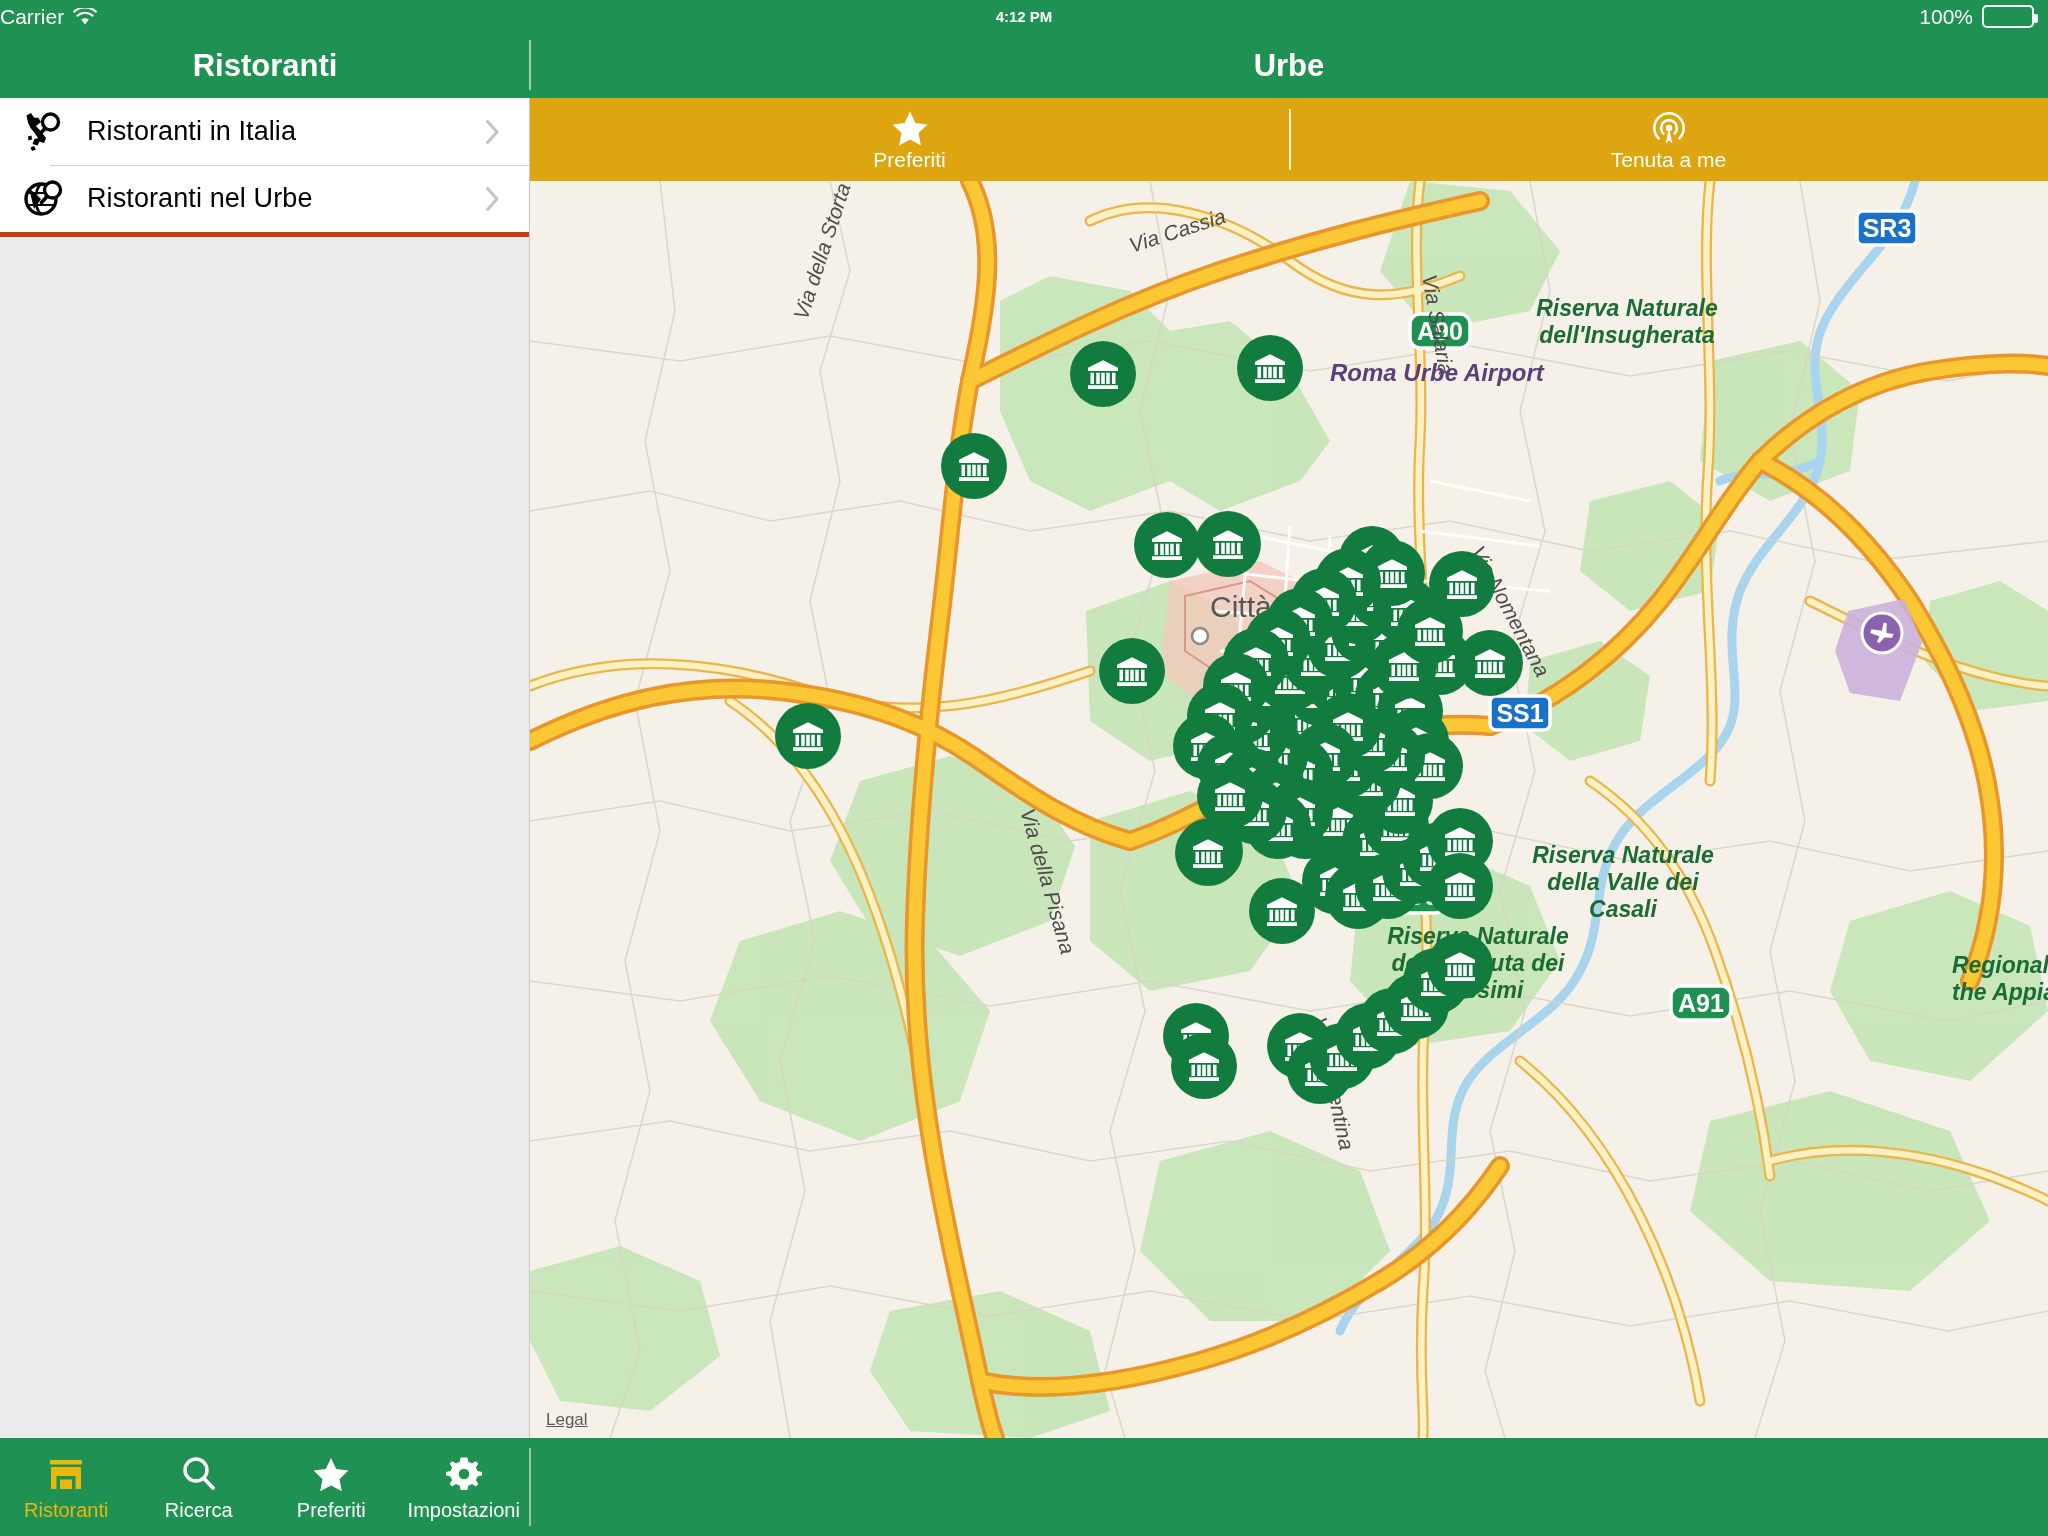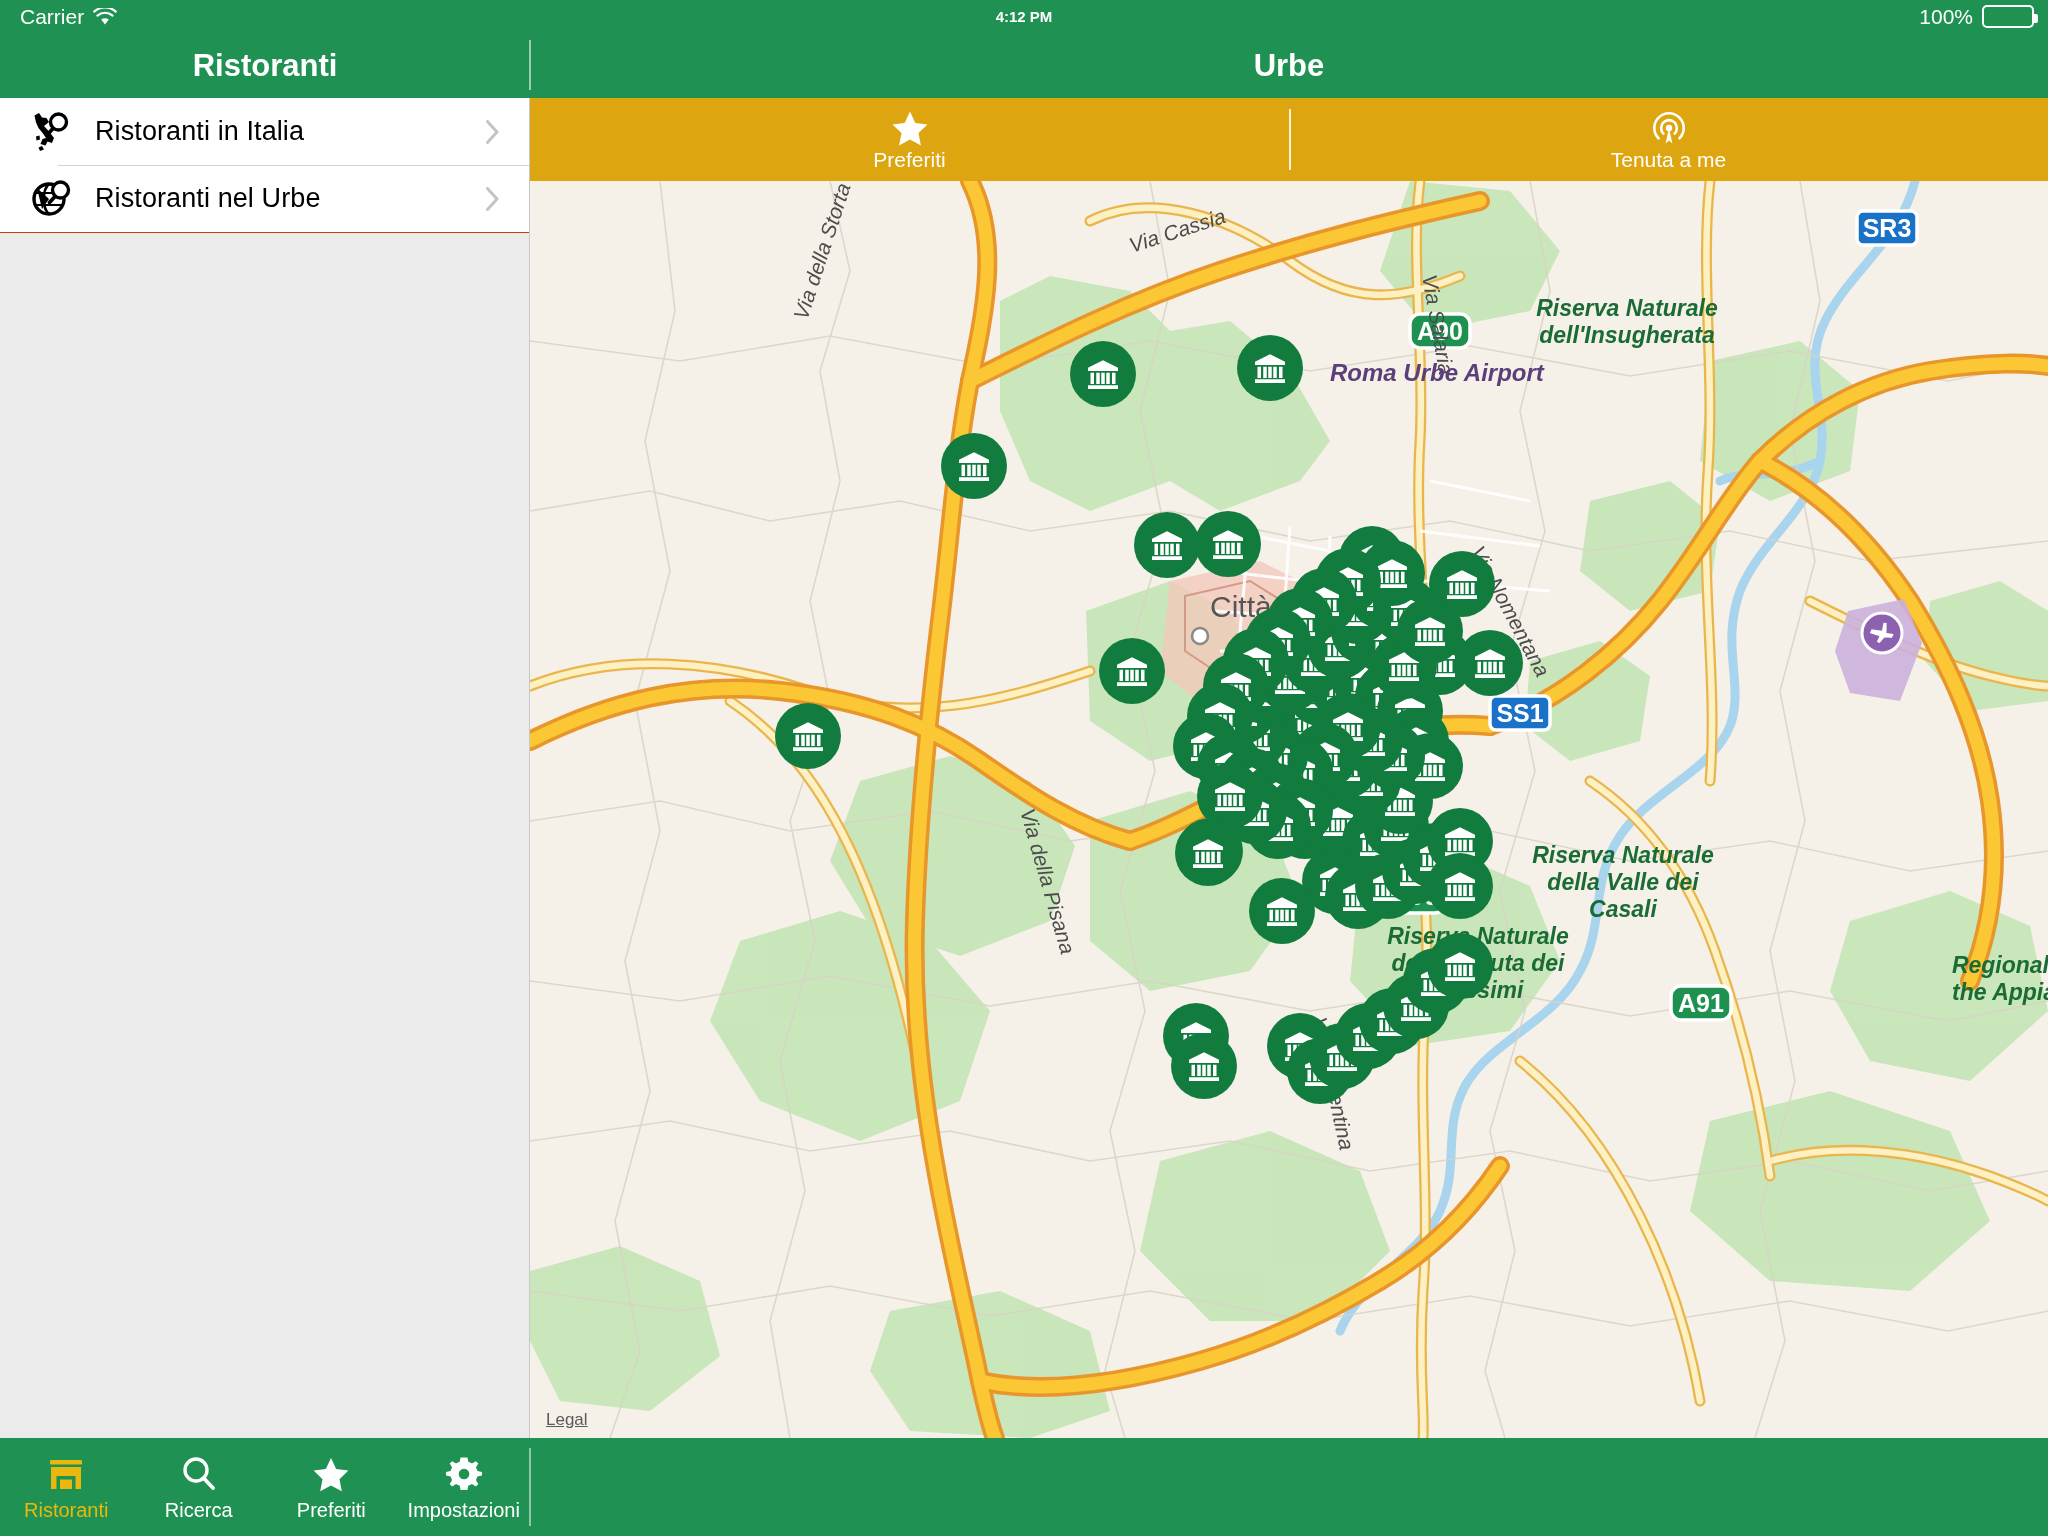--- a/index.html
+++ b/index.html
@@ -11,21 +11,21 @@
   }
   #app { position: relative; width: 2048px; height: 1536px; }
 
   
   .statusbar {
     position: absolute; top: 0; left: 0; width: 2048px; height: 33px;
     background: #1f9153; color: #ffffff;
     display: flex; align-items: center;
     font-size: 21px; z-index: 40;
   }
-  .sb-left { position: absolute; left: 20px; display: flex; align-items: center; gap: 9px; }
+  .sb-left { position: absolute; left: 0; display: flex; align-items: center; gap: 9px; }
   .sb-center { position: absolute; left: 0; width: 100%; text-align: center; font-weight: bold; font-size: 15px; }
   .sb-right { position: absolute; right: 14px; display: flex; align-items: center; gap: 9px; }
   .wifi { width: 24px; height: 17px; display: block; }
   .batt-shell {
     width: 52px; height: 23px; border: 2px solid #fff; border-radius: 5px;
     padding: 2px; display: inline-block; position: relative;
   }
   .batt-fill { width: 100%; height: 100%; background: #fff; border-radius: 2px; }
   .batt-cap {
     position: absolute; right: -6px; top: 7px; width: 4px; height: 9px;
@@ -61,21 +61,21 @@
   .m-row + .m-row::before {
     content: ""; position: absolute; left: 50px; right: 0; top: 0;
     height: 1px; background: #d2d2d2;
   }
   .m-icon { width: 46px; height: 46px; flex: 0 0 46px; margin-right: 19px; }
   .m-label { font-size: 27px; color: #000; letter-spacing: .1px; }
   .chev {
     position: absolute; right: 30px; top: 50%; transform: translateY(-50%);
     width: 13px; height: 24px;
   }
-  .m-rows-wrap { background:#ffffff; border-bottom:1px solid #c2410c;padding-left:8px; }
+  .m-rows-wrap { background:#ffffff; border-bottom:5px solid #c2410c; }
 
   
   .toolbar {
     position: absolute; top: 98px; left: 530px; width: 1518px; height: 83px;
     background: #dda50f; z-index: 25; display: flex;
   }
   .tb-item {
     flex: 1 1 0; display: flex; flex-direction: column;
     align-items: center; justify-content: center; gap: 2px;
     color: #fff; position: relative;

